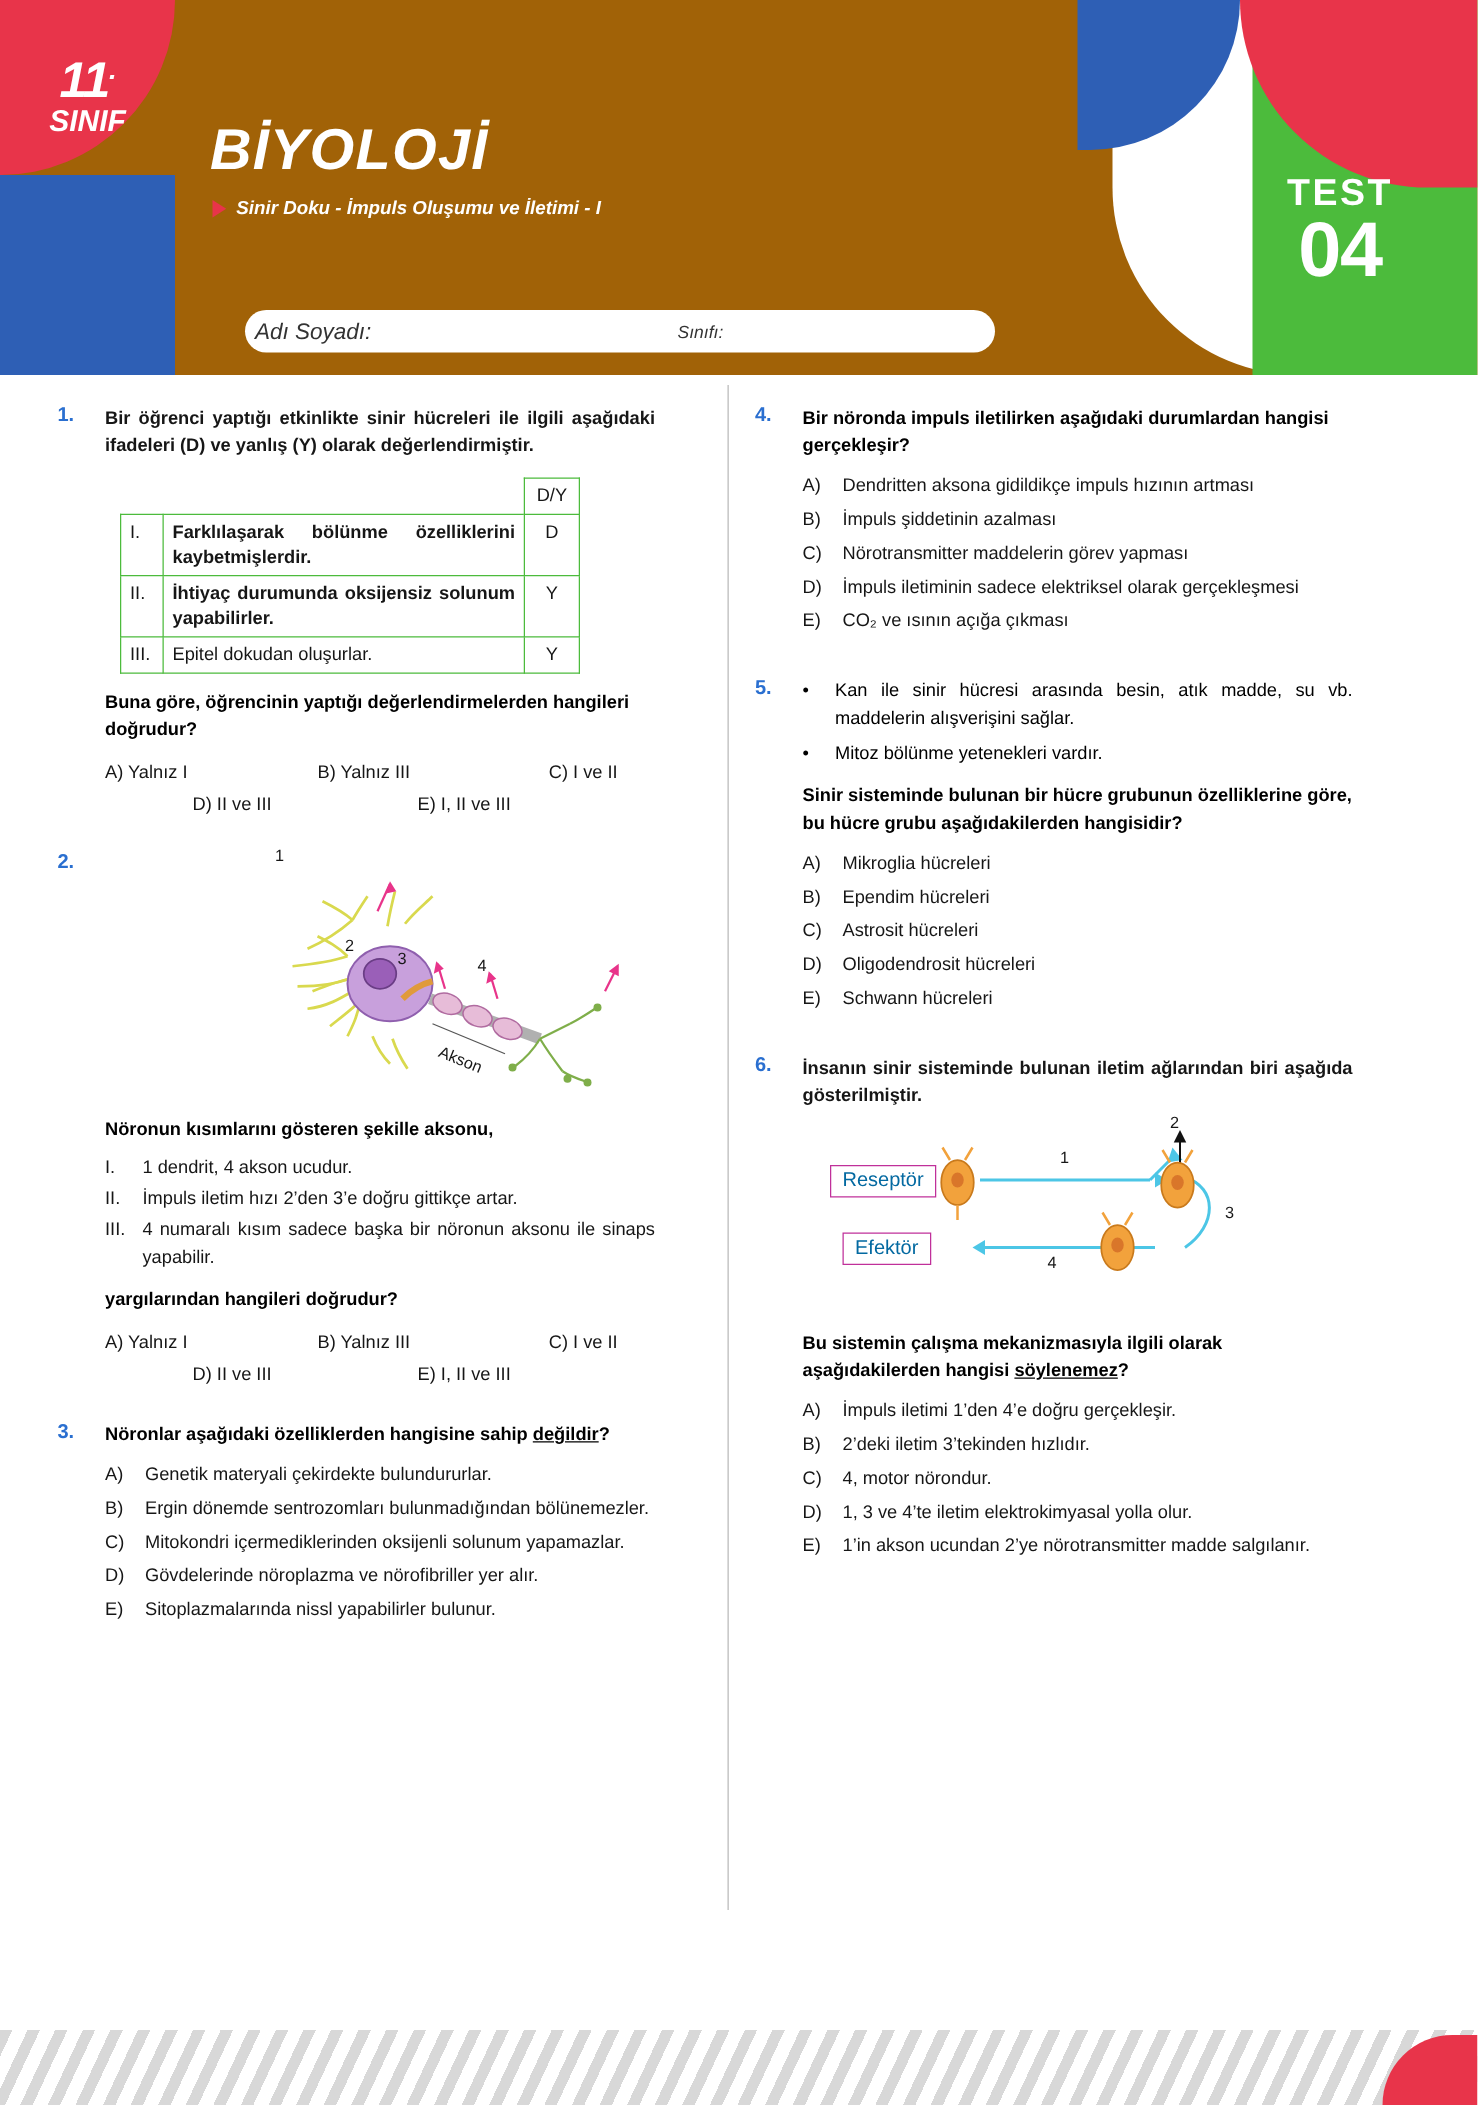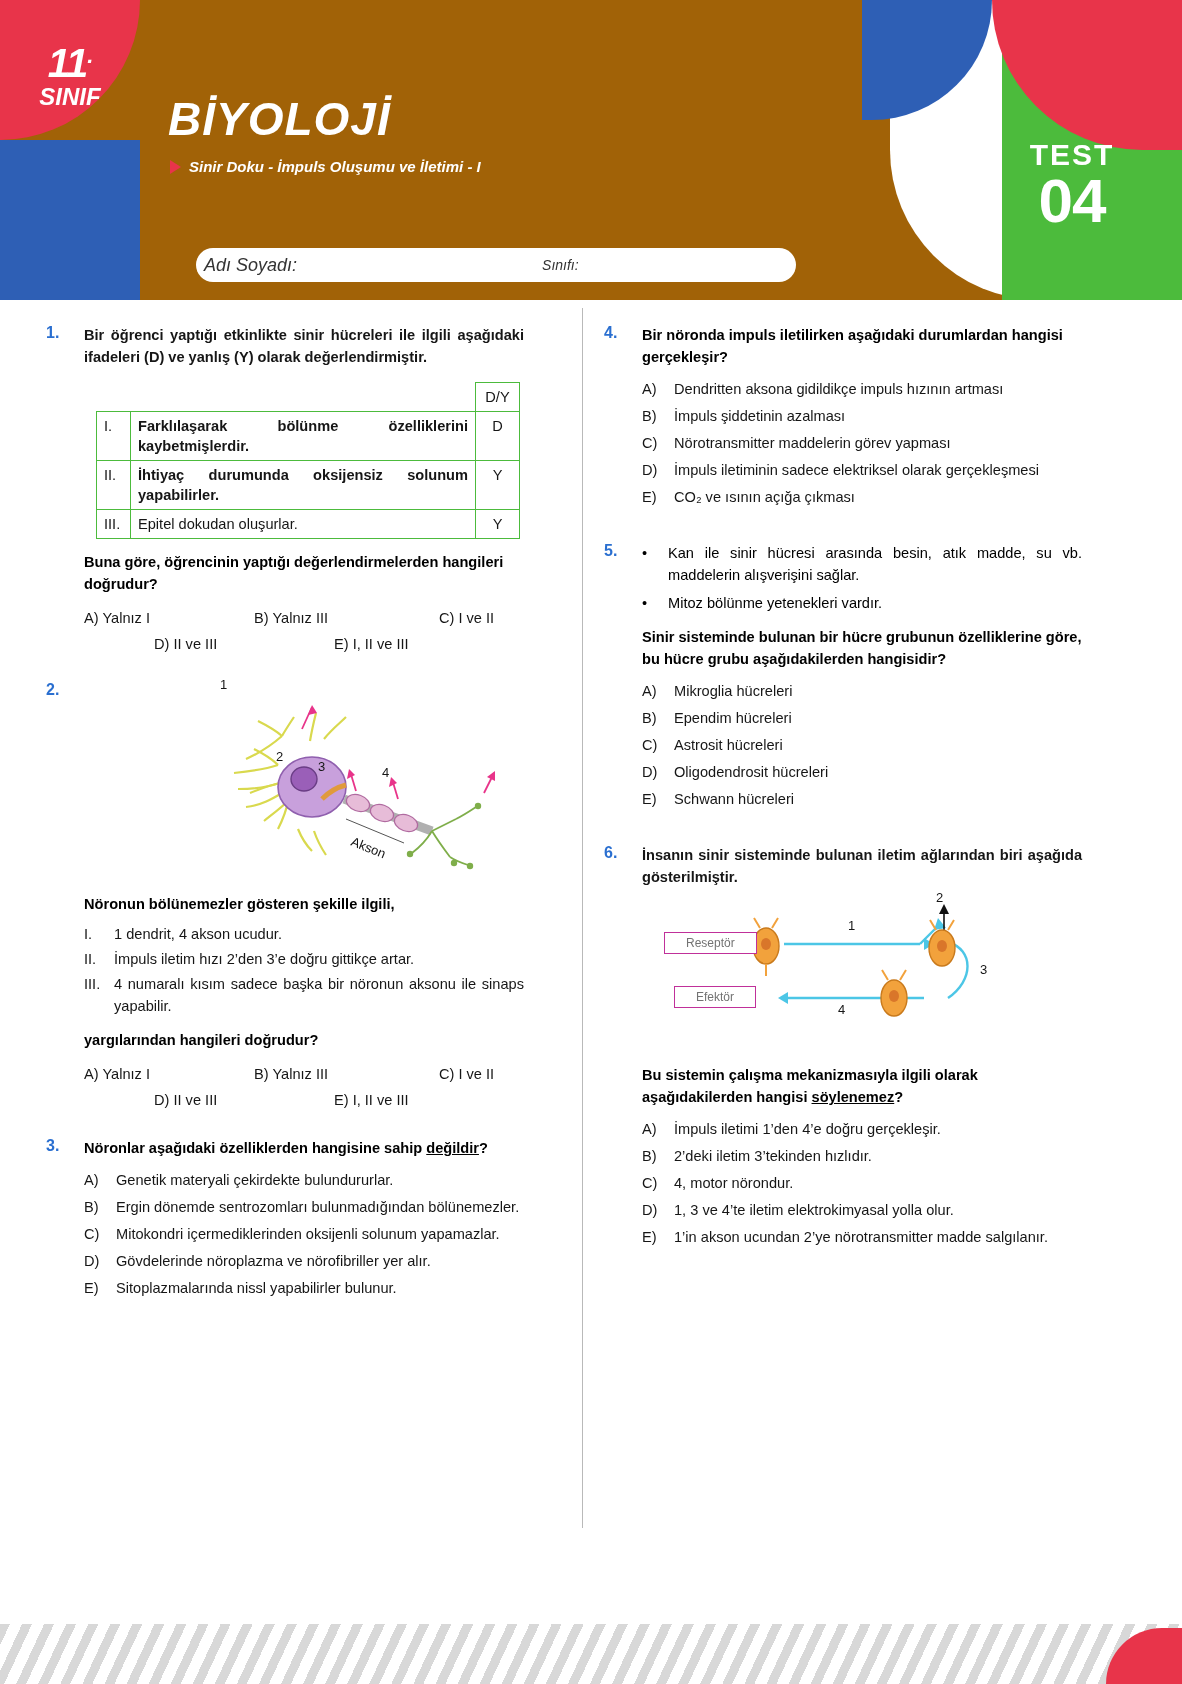--- a/index.html
+++ b/index.html
@@ -153,21 +153,21 @@
   .opts-inline .row1 span:nth-child(2){ width:185px; }
   .opts-inline .row2 { display:flex; padding-left:70px; }
   .opts-inline .row2 span:nth-child(1){ width:180px; }
 
   .lead { margin-top:12px; margin-bottom:4px; font-weight:bold; font-size:14.6px; line-height:22px;}
   .underline { text-decoration:underline; }
 
   
   table.dy {
     border-collapse:collapse; margin-top:14px; margin-left:12px;
-    font-size:14.6px; color:#161616; width:424px;
+    font-size:14.6px; color:#161616; width:368px;
   }
   table.dy td {
     border:1px solid #4cbb3c; padding:4px 7px; vertical-align:top;
     line-height:20px;
   }
   table.dy td.rn { width:34px; text-align:left; }
   table.dy td.dyc { width:44px; text-align:center; }
   table.dy td.hdr { border:1px solid #4cbb3c; text-align:center; font-weight:normal;}
   table.dy td.blank { border:none; }
   .just { text-align:justify;font-weight:bold; }
@@ -189,21 +189,21 @@
   }
 
   
   .fig2 { position:relative; width:400px; height:200px; margin:8px 0 10px 70px; }
   .fig6 { position:relative; width:400px; height:150px; margin:14px 0 8px 20px; }
   .figlabel {
     position:absolute; font-size:13px; color:#161616;
   }
   .recbox {
     position:absolute; border:1.4px solid #c0309a; background:#fff;
-    font-size:12px; padding:3px 21px; color:#737373;
+    font-size:16px; padding:3px 9px; color:#0369a1;
   }
 </style>
 </head>
 <body>
 
 <div class="header">
   <div class="hdr-right-white"></div>
   <div class="hdr-right-green"></div>
   <div class="hdr-right-blue-wedge"></div>
   <div class="hdr-right-red"></div>
@@ -349,21 +349,21 @@
 
             <line x1="192" y1="138" x2="250" y2="162" stroke="#555" stroke-width="1"></line>
             <text x="196" y="164" font-family="Liberation Sans, sans-serif" font-size="13" fill="#161616" transform="rotate(22 196 164)">Akson</text>
           </svg>
           <span class="figlabel" style="left:66px; top:-4px;">1</span>
           <span class="figlabel" style="left:122px; top:68px;">2</span>
           <span class="figlabel" style="left:164px; top:78px;">3</span>
           <span class="figlabel" style="left:228px; top:84px;">4</span>
         </div>
 
-        <div class="lead">Nöronun bölünemezler gösteren şekille ilgili,</div>
+        <div class="lead">Nöronun kısımlarını gösteren şekille aksonu,</div>
 
         <div class="roman-list">
           <div class="roman">
             <span class="rn">I.</span>
             <span class="rt">1 dendrit, 4 akson ucudur.</span>
           </div>
           <div class="roman">
             <span class="rn">II.</span>
             <span class="rt">İmpuls iletim hızı 2’den 3’e doğru gittikçe artar.</span>
           </div>

